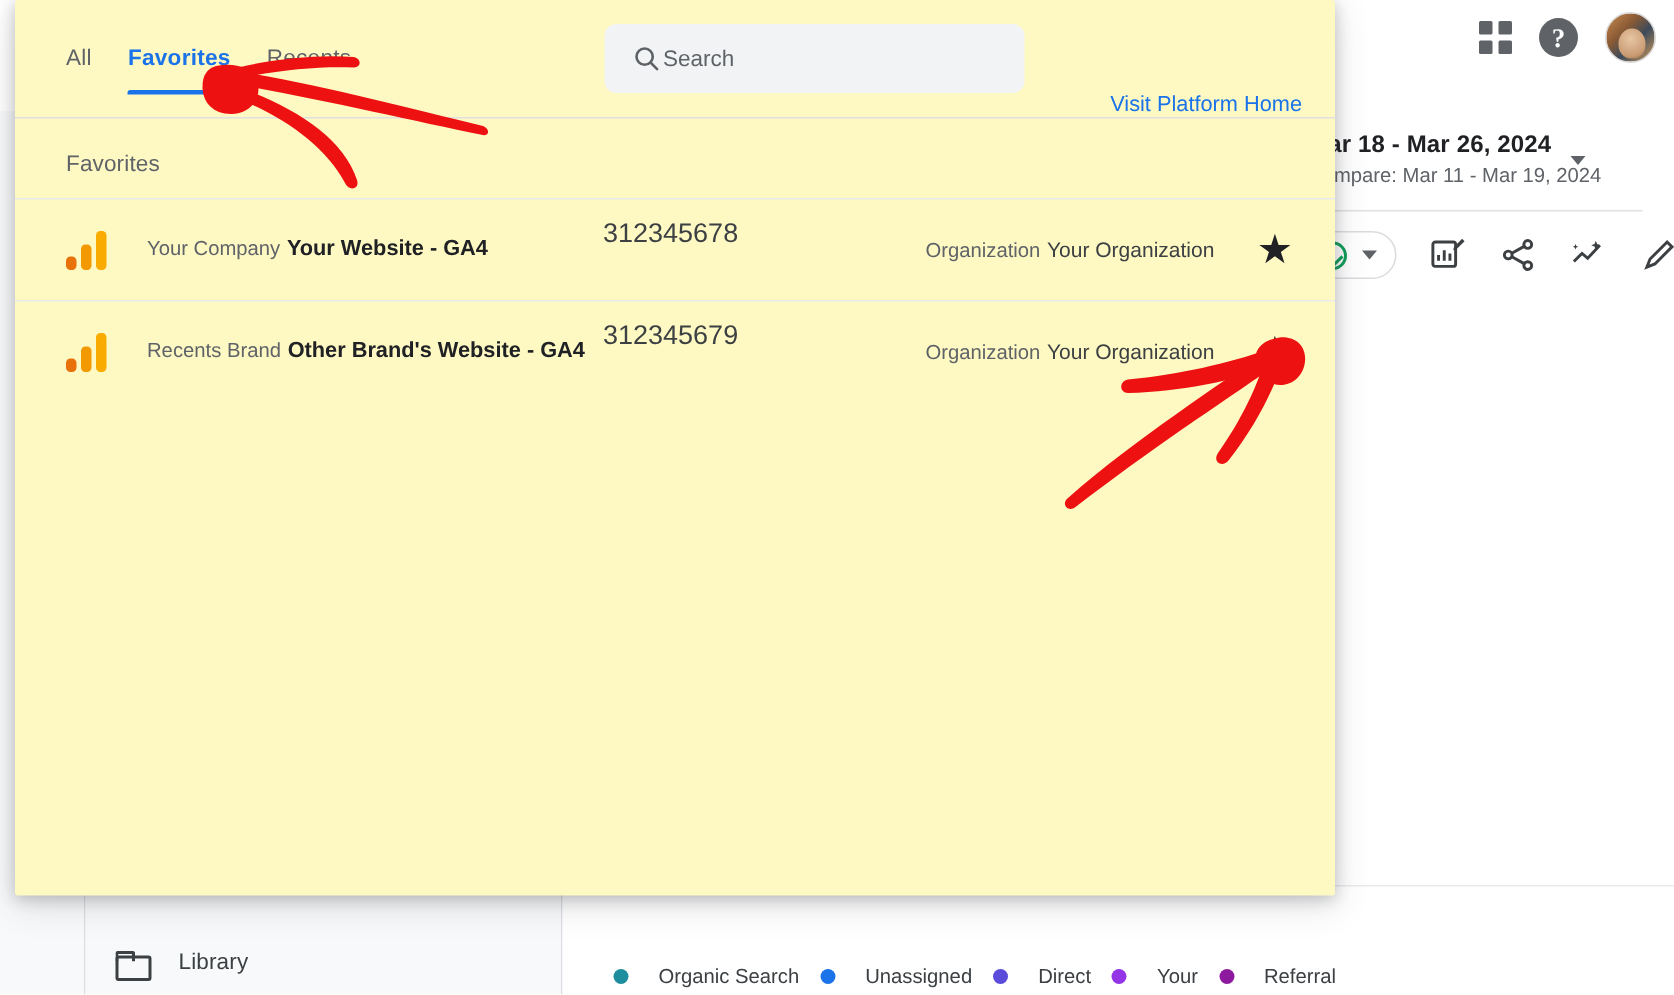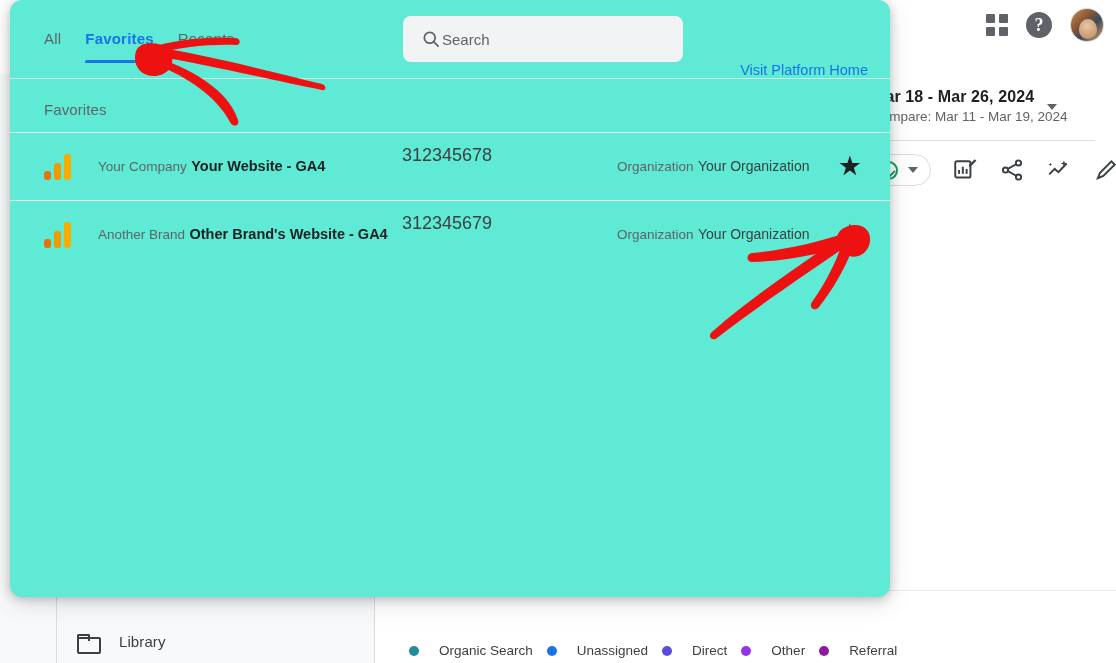--- a/index.html
+++ b/index.html
@@ -136,21 +136,21 @@
     position: absolute; left: 34px; top: 569px;
     display: flex; align-items: center; gap: 14px;
     font-size: 13.5px; color: #3c4043;
   }
   .lg { display: flex; align-items: center; gap: 20px; white-space: nowrap; }
   .dot { width: 10px; height: 10px; border-radius: 50%; display: inline-block; }
 
   
   .overlay {
     position: absolute; left: 10px; top: 0; width: 880px; height: 597px;
-    background: #5eead4; border-radius: 12px;
+    background: #fef9c3; border-radius: 2px;
     box-shadow: 0 2px 10px rgba(60,64,67,.28), 0 6px 24px rgba(60,64,67,.16);
     z-index: 20; overflow: hidden;
   }
   .ov-head { position: relative; height: 78px; }
   .tabs {
     position: absolute; left: 22px; top: 30px;
     display: flex; align-items: flex-end; gap: 0px;
   }
   .tab {
     font-size: 15px; color: #5f6368; padding: 0 12px 16px 12px;
@@ -290,21 +290,21 @@
           <span class="lg">
             <span class="dot" style="background:#1a73e8"></span>
             <span>Unassigned</span>
           </span>
           <span class="lg">
             <span class="dot" style="background:#5b4bdb"></span>
             <span>Direct</span>
           </span>
           <span class="lg">
             <span class="dot" style="background:#9334e6"></span>
-            <span>Other</span>
+            <span>Your</span>
           </span>
           <span class="lg">
             <span class="dot" style="background:#8d1a9e"></span>
             <span>Referral</span>
           </span>
         </div>
 
       </div>
     </div>
   </div>
@@ -351,21 +351,21 @@
       <span class="star">★</span>
     </div>
 
     <div class="acct-row">
       <span class="ga-icon">
         <i class="ga-b1"></i>
           <i class="ga-b2"></i>
           <i class="ga-b3"></i>
       </span>
       <span class="acct-names">
-        <span class="acct-parent">Another Brand</span>
+        <span class="acct-parent">Recents Brand</span>
         <span class="acct-prop">Other Brand's Website - GA4</span>
       </span>
       <span class="acct-id">312345679</span>
       <span class="acct-org">
         <span class="acct-org-label">Organization</span>
         <span class="acct-org-name">Your Organization</span>
       </span>
       <span class="star">★</span>
     </div>
 

